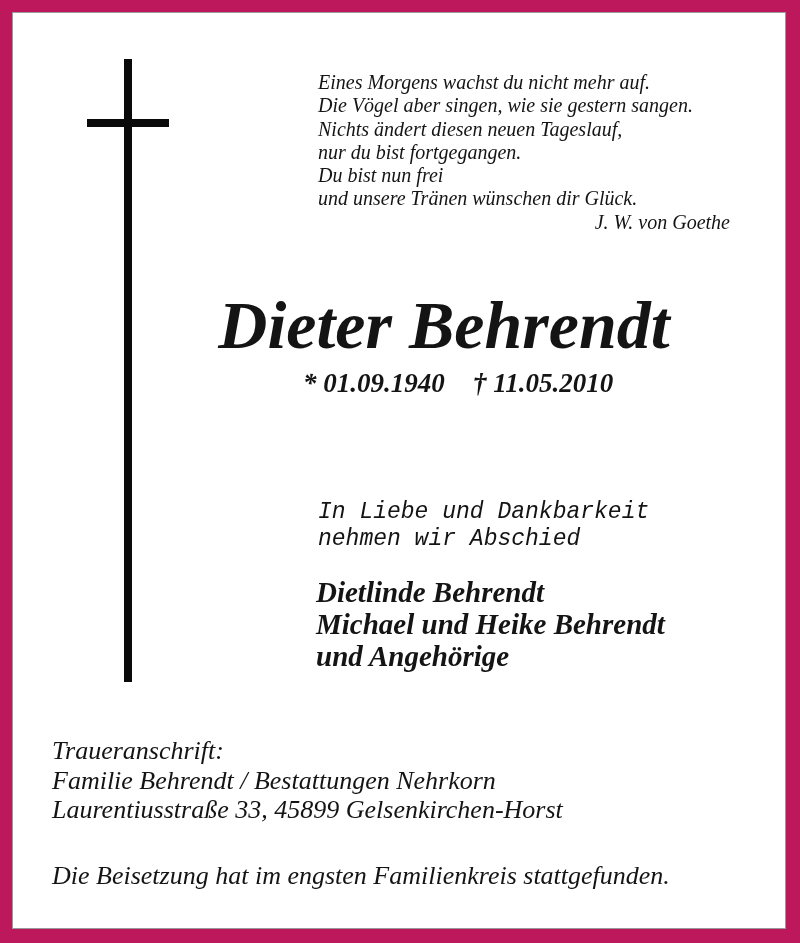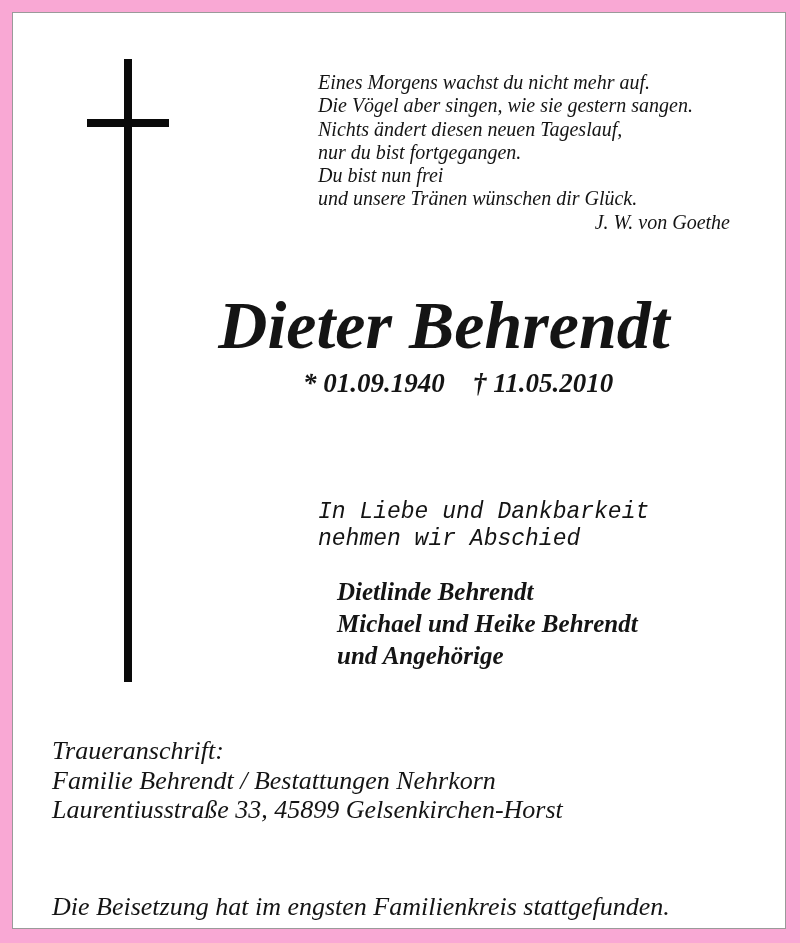--- a/index.html
+++ b/index.html
@@ -4,21 +4,21 @@
 <style>
   html, body {
     margin: 0;
     padding: 0;
     background: #ffffff;
   }
   .page {
     position: relative;
     width: 800px;
     height: 943px;
-    background: #f9a8d4;
+    background: #be185d;
     overflow: hidden;
     font-family: "Liberation Serif", "DejaVu Serif", serif;
     color: #141414;
   }
   
   .paper {
     position: absolute;
     left: 12px;
     top: 12px;
     width: 774px;
@@ -85,23 +85,23 @@
     left: 318px;
     top: 499px;
     font-size: 23px;
     line-height: 27px;
     font-style: italic;
     white-space: nowrap;
     font-family: Liberation Mono, monospace;
   }
   .mourners {
     position: absolute;
-    left: 337px;
+    left: 316px;
     top: 576px;
-    font-size: 25px;
+    font-size: 29px;
     line-height: 32px;
     font-style: italic;
     font-weight: bold;
     white-space: nowrap;
   }
   .address {
     position: absolute;
     left: 52px;
     top: 736px;
     font-size: 26px;
@@ -110,21 +110,20 @@
     white-space: nowrap;
   }
   .burial-note {
     position: absolute;
     left: 52px;
     top: 861px;
     font-size: 26px;
     line-height: 30px;
     font-style: italic;
     white-space: nowrap;
-    margin-top: 31px;
   }
 </style>
 </head>
 <body>
 
 <div class="page">
   <div class="paper"></div>
 
   <div>
     <div class="cross-vert"></div>

